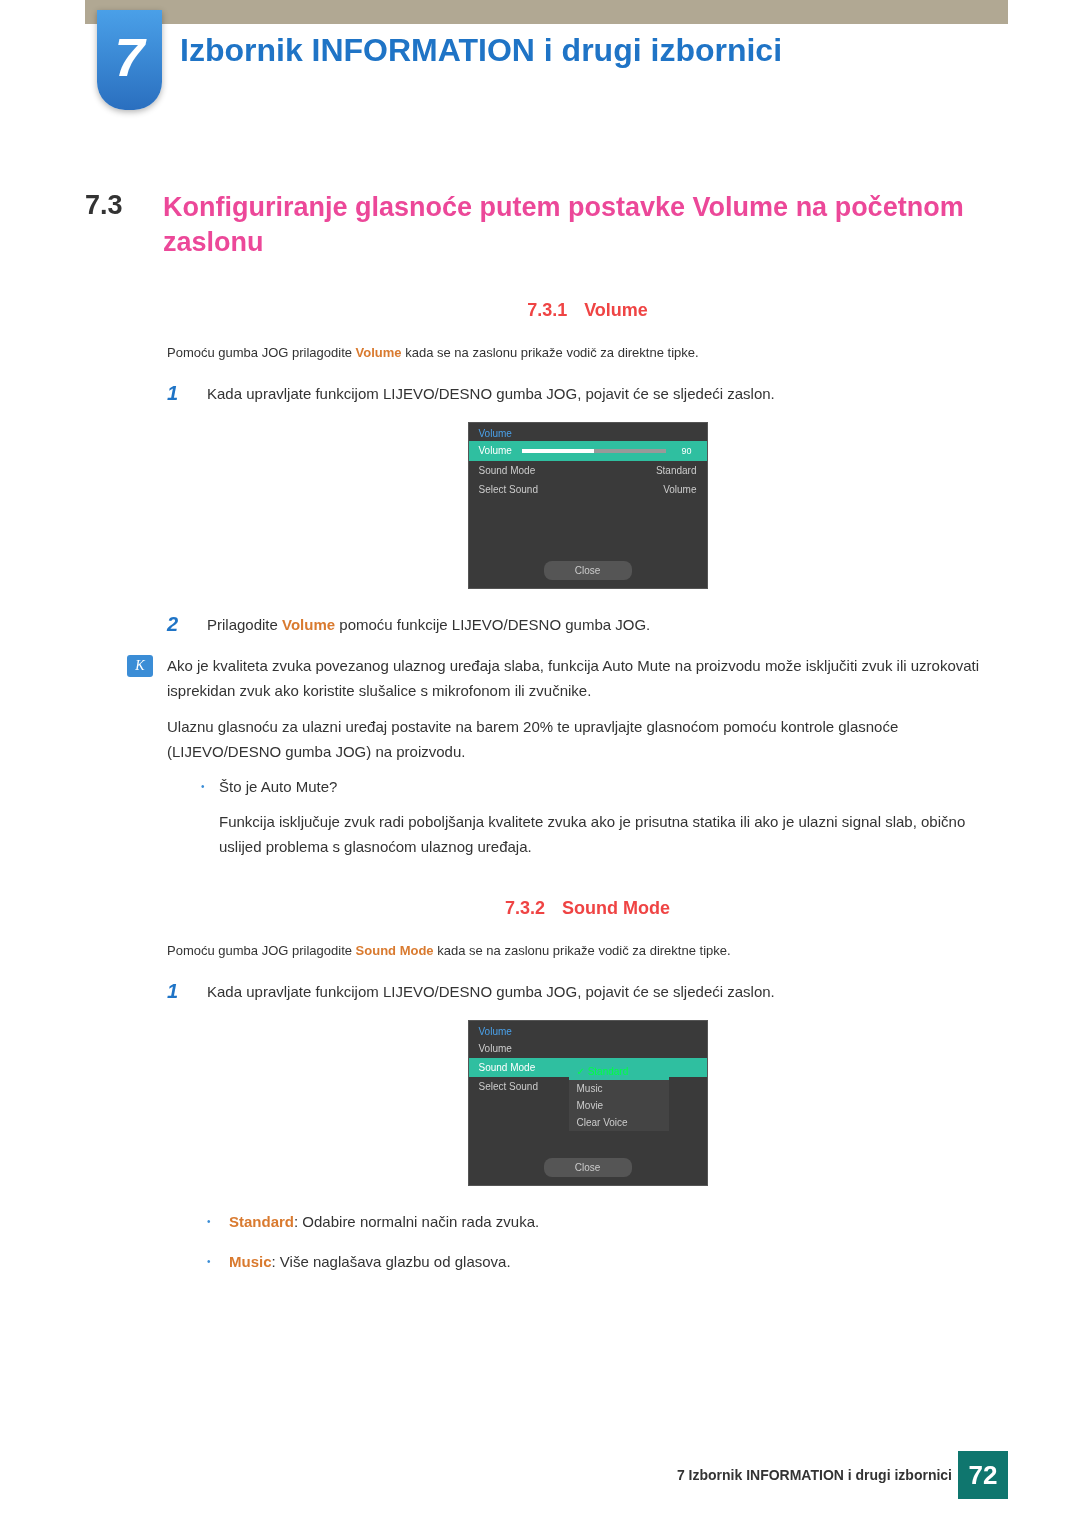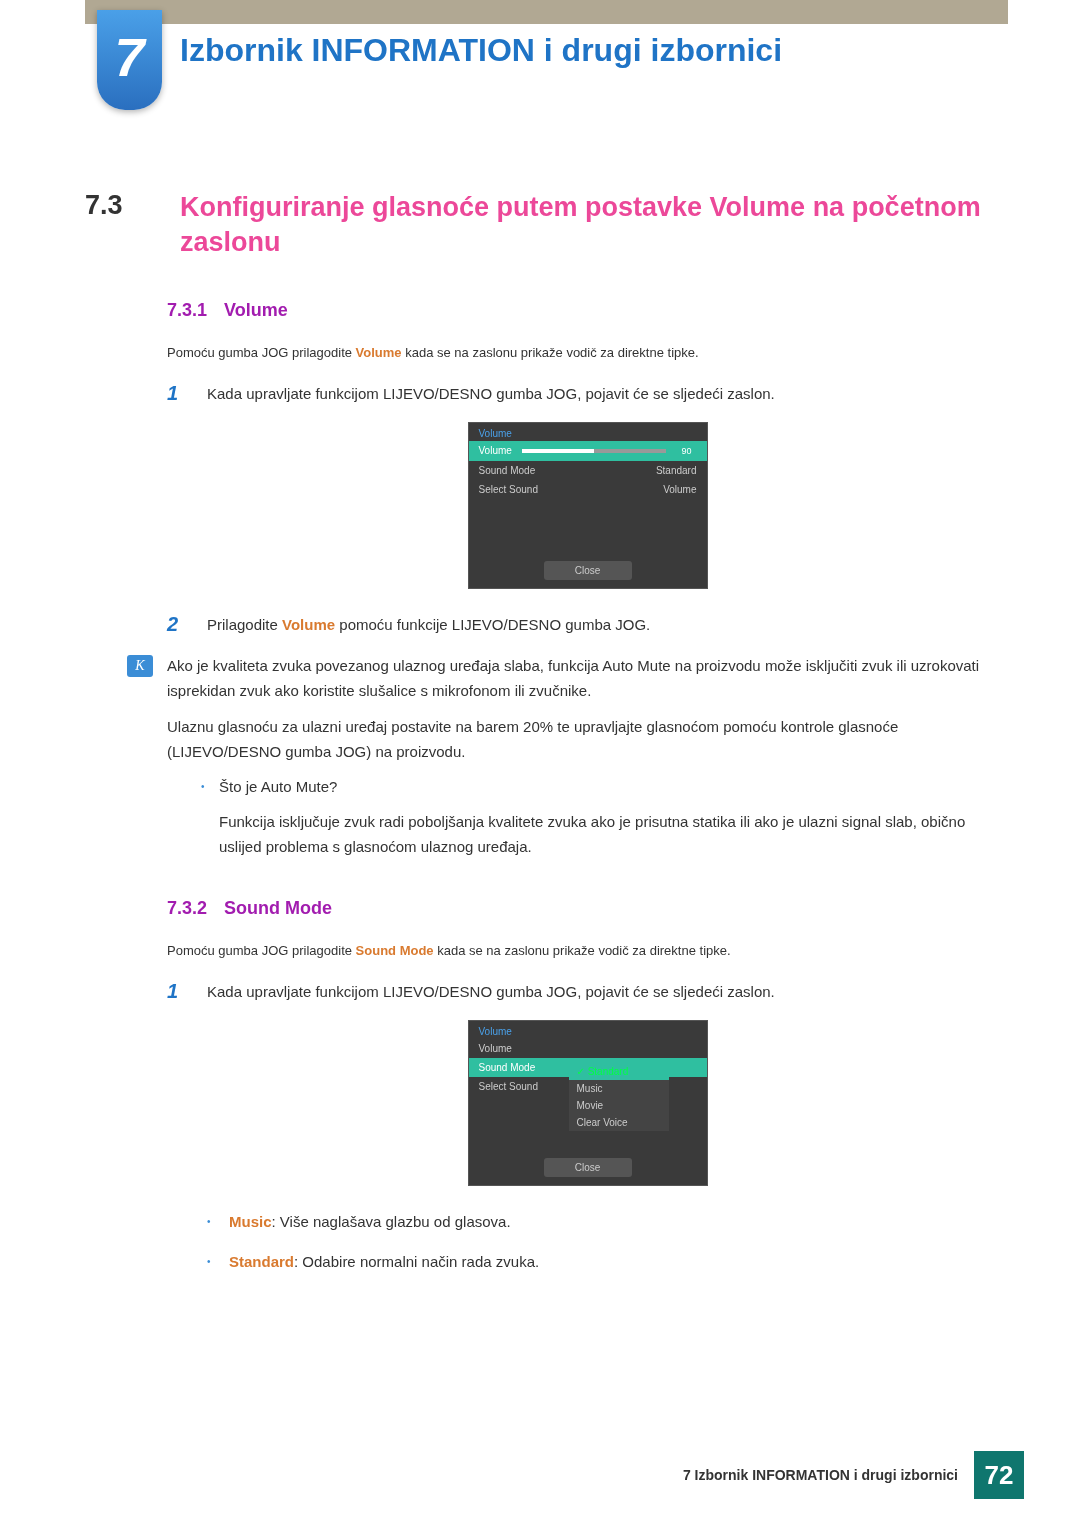--- a/index.html
+++ b/index.html
@@ -46,63 +46,63 @@
     color: #1f74c6;
     font-weight: bold;
     text-align: right;
   }
   .content {
     position: absolute;
     top: 190px;
     left: 85px;
     right: 72px;
   }
-  .sec-heading-row { display: flex; gap: 37px; margin-bottom: 40px; }
+  .sec-heading-row { display: flex; gap: 20px; margin-bottom: 40px; }
   .sec-num { color: #333; font-size: 27px; font-weight: bold; flex: 0 0 58px; }
   .sec-title { color: #ec4899; font-size: 27px; font-weight: bold; line-height: 1.3; }
   .subsection { margin-left: 82px; margin-bottom: 28px; }
-  .sub-heading { color: #a21caf; font-size: 18px; font-weight: bold; margin-bottom: 22px; }
+  .sub-heading { color: #ef4444; font-size: 18px; font-weight: bold; margin-bottom: 22px; text-align: center; }
   .sub-heading .num { margin-right: 12px; }
   .body-text { font-size: 13px; line-height: 1.6; color: #333; margin-bottom: 18px; }
   .hl { color: #d97a2f; font-weight: bold; }
   .step-row { display: flex; gap: 18px; margin-bottom: 16px; align-items: flex-start; }
   .step-num { color: #1f74c6; font-style: italic; font-size: 20px; font-weight: bold; flex: 0 0 22px; }
   .step-text { font-size: 15px; line-height: 1.6; color: #333; flex: 1; }
   .osd { width: 240px; margin: 14px auto 24px; background: #3a3a3a; color: #ccc; font-size: 10px; border: 1px solid #555; }
   .osd-title { color: #4aa0e8; padding: 5px 10px 2px; font-size: 10px; }
   .osd-row { display: flex; justify-content: space-between; align-items: center; padding: 4px 10px; }
   .osd-row.sel { background: #2fbfa0; color: #fff; }
   .osd-bar { flex: 1; height: 4px; background: #999; margin: 0 10px; position: relative; }
   .osd-bar-fill { position: absolute; left: 0; top: 0; bottom: 0; width: 50%; background: #fff; }
   .osd-val { background: #2fbfa0; color: #fff; padding: 1px 5px; font-size: 9px; }
   .osd-spacer { height: 56px; }
-  .osd-close { text-align: center; padding: 4px 0; background: #555; border-radius: 3px; margin: 6px 75px 8px; font-size: 10px; }
+  .osd-close { text-align: center; padding: 4px 0; background: #555; border-radius: 8px; margin: 6px 75px 8px; font-size: 10px; }
   .osd-submenu { position: absolute; left: 100px; top: 42px; width: 100px; background: #444; }
   .osd-submenu .opt { padding: 3px 8px; font-size: 10px; color: #ccc; }
   .osd-submenu .opt.sel { background: #2fbfa0; color: #0f4; }
   .osd-submenu .opt.sel::before { content: "✓ "; }
   .osd2 { position: relative; }
   .note-row { display: flex; gap: 14px; align-items: flex-start; margin-left: -40px; margin-bottom: 14px; }
   .note-icon { flex: 0 0 26px; height: 22px; background: #3b8dd6; border-radius: 3px; display: flex; align-items: center; justify-content: center; margin-top: 2px; }
   .note-icon span { color: #fff; font-style: italic; font-size: 14px; font-family: serif; }
   .note-text { font-size: 15px; line-height: 1.7; color: #333; }
   .note-text p { margin-bottom: 10px; }
   .bullet-list { margin-left: 34px; }
   .bullet-list li { list-style: none; position: relative; padding-left: 18px; margin-bottom: 10px; font-size: 15px; line-height: 1.6; }
   .bullet-list li::before { content: "•"; position: absolute; left: 0; top: 4px; color: #3b8dd6; font-size: 10px; }
   .mode-list { margin-left: 40px; margin-top: 16px; }
   .mode-list li { list-style: none; position: relative; padding-left: 22px; margin-bottom: 16px; font-size: 15px; line-height: 1.6; }
   .mode-list li::before { content: "•"; position: absolute; left: 0; top: 4px; color: #3b8dd6; font-size: 10px; }
   .footer {
     position: absolute;
     bottom: 28px;
-    right: 56px;
+    right: 72px;
     display: flex;
     align-items: center;
-    gap: 16px;
+    gap: 6px;
   }
   .footer-text { font-size: 14px; font-weight: bold; color: #333; }
   .page-box { background: #0f766e; width: 50px; height: 48px; display: flex; align-items: center; justify-content: center; }
   .page-box span { color: #fff; font-size: 26px; font-weight: bold; }
 </style>
 </head>
 <body>
 
 <div class="top-bar"></div>
 
@@ -209,22 +209,22 @@
         <div class="opt sel">Standard</div>
         <div class="opt">Music</div>
         <div class="opt">Movie</div>
         <div class="opt">Clear Voice</div>
       </div>
       <div class="osd-spacer"></div>
       <div class="osd-close">Close</div>
     </div>
 
     <ul class="mode-list">
+      <li><span class="hl">Standard</span><span>: Odabire normalni način rada zvuka.</span></li>
       <li><span class="hl">Music</span><span>: Više naglašava glazbu od glasova.</span></li>
-      <li><span class="hl">Standard</span><span>: Odabire normalni način rada zvuka.</span></li>
     </ul>
   </div>
 
 </div>
 
 <div class="footer">
   <div class="footer-text">7 Izbornik INFORMATION i drugi izbornici</div>
   <div class="page-box">
     <span>72</span>
   </div>

